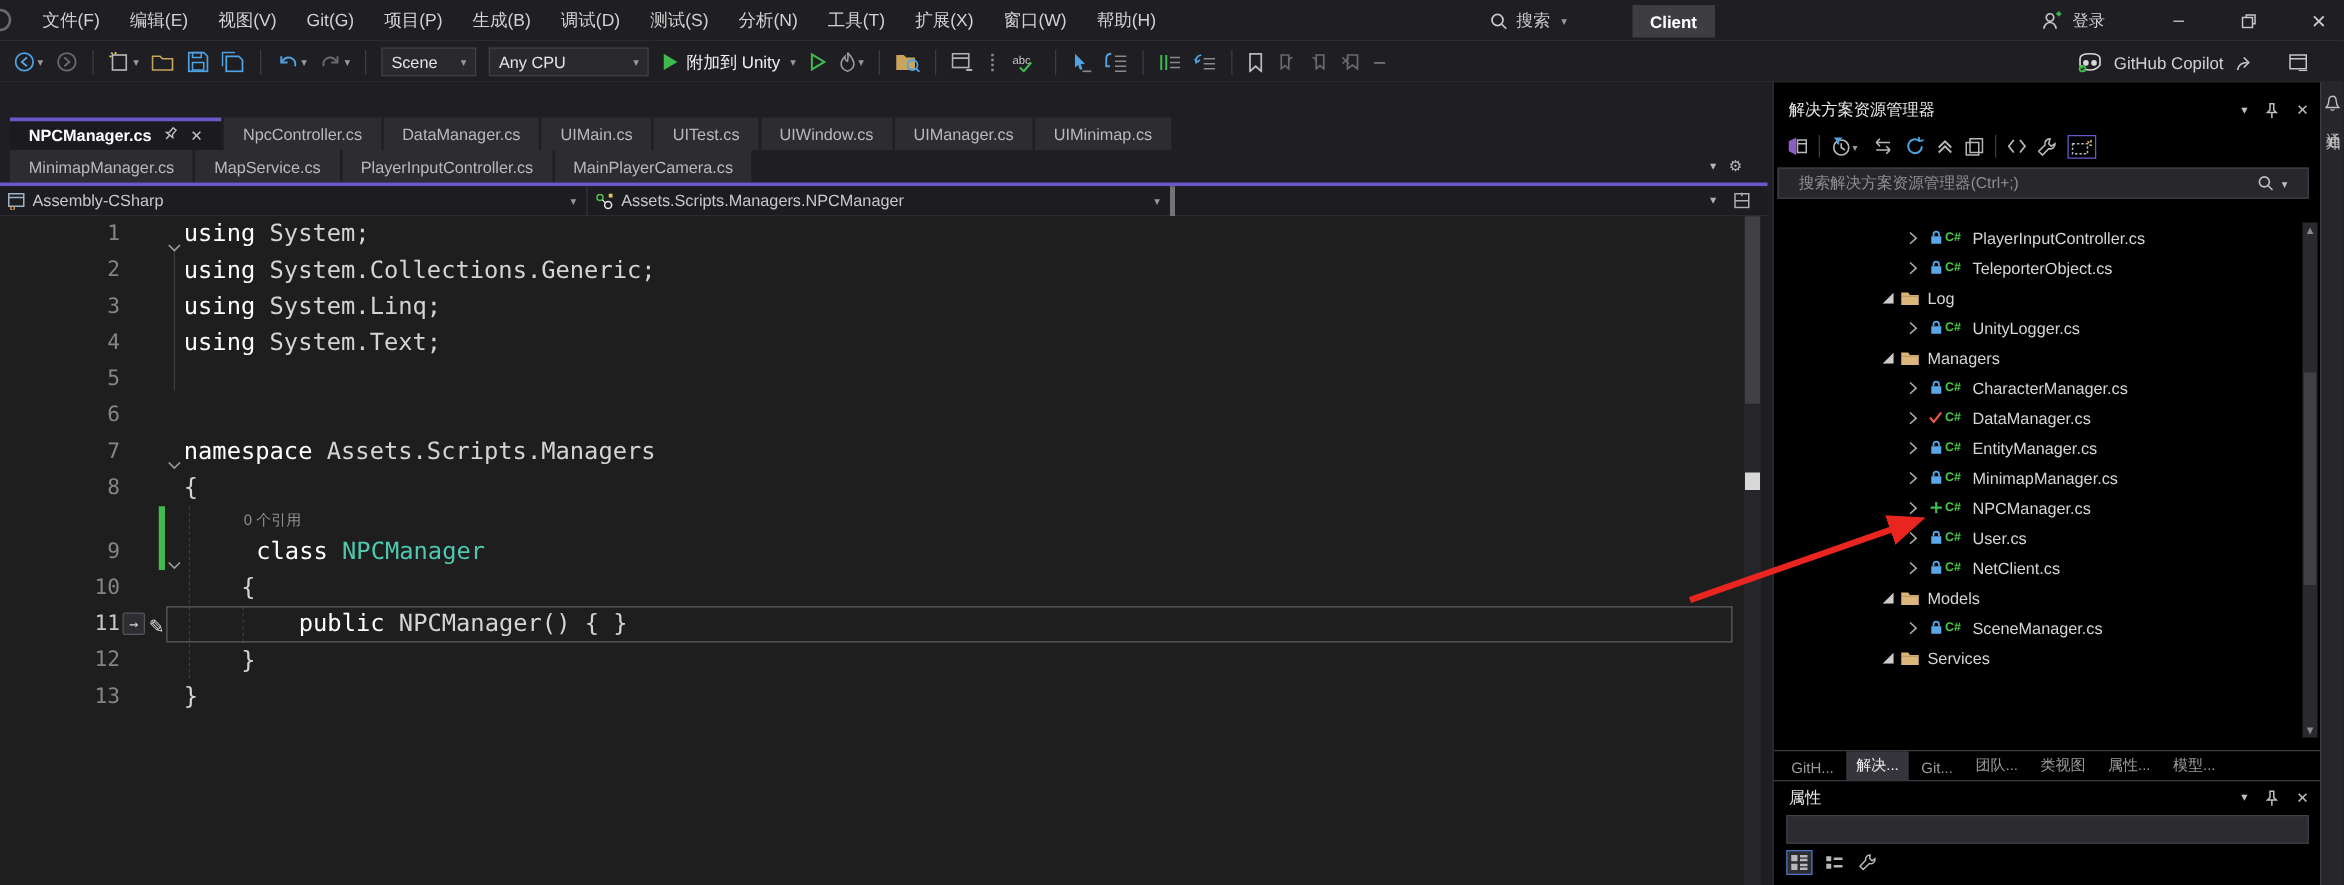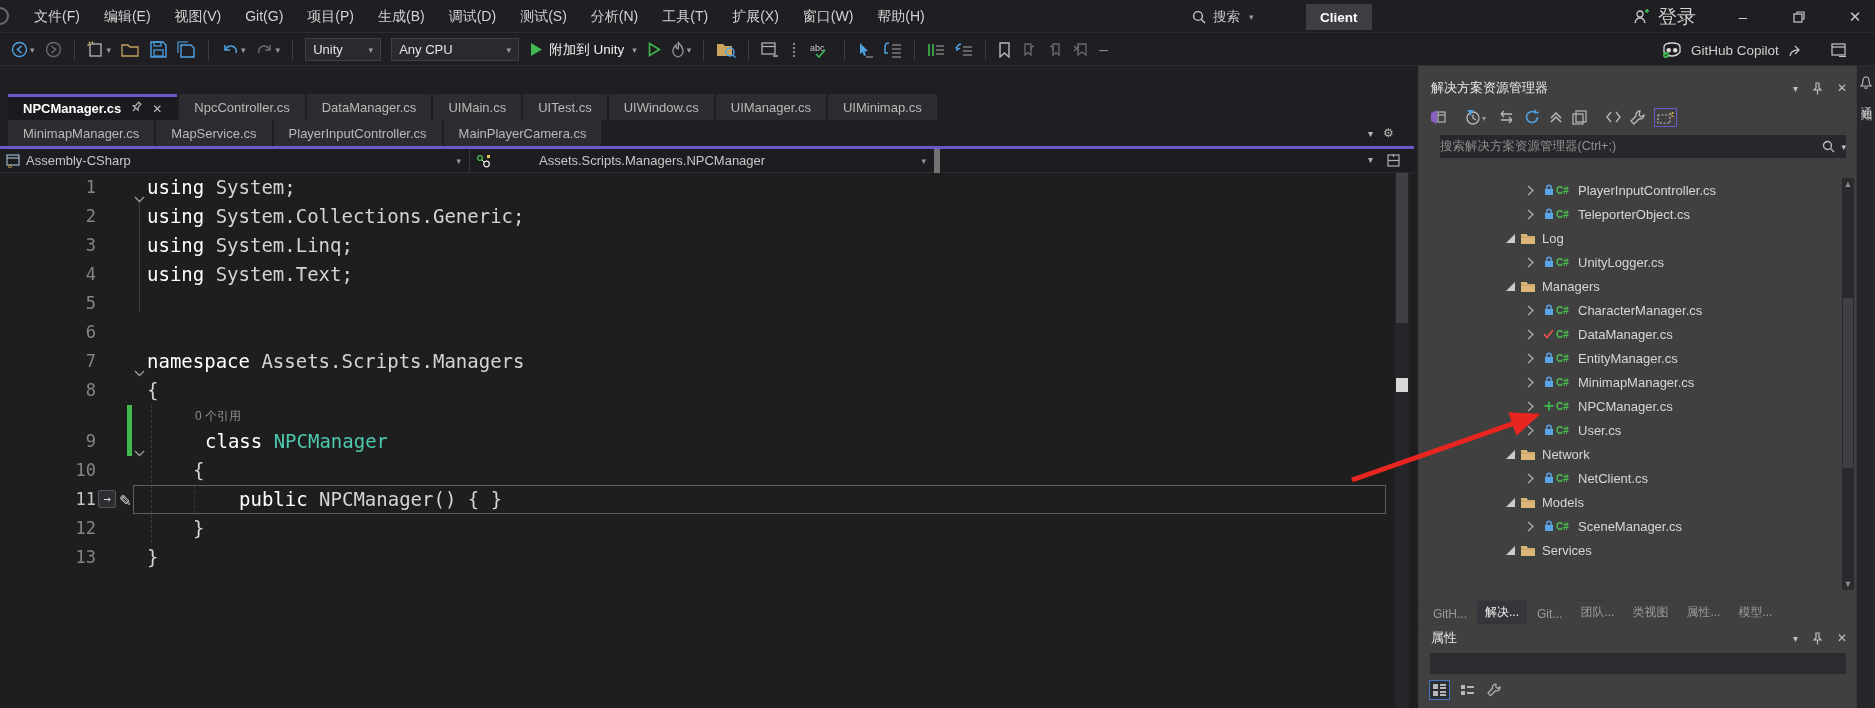--- a/index.html
+++ b/index.html
@@ -8,57 +8,57 @@
   .ic { display:inline-flex; align-items:center; justify-content:center; }
   .ic svg { display:block; }
 
   
   #titlebar { position:absolute; left:0; top:0; width:1875px; height:33px; background:#1f1f23; border-bottom:1px solid #2b2b30; }
   #vs-logo { position:absolute; left:-9px; top:7px; width:18px; height:18px; border:2px solid #6a6a70; border-radius:50%; }
   #menubar { position:absolute; left:22px; top:0; height:33px; display:flex; align-items:center; }
   .menu-item { padding:0 12px; font-size:14px; color:#d2d2d2; line-height:33px; cursor:default; }
   #title-search { position:absolute; left:1192px; top:0; height:33px; display:flex; align-items:center; gap:7px; color:#c8c8c8; font-size:13.5px; }
   #client-badge { position:absolute; left:1306px; top:4px; height:26px; padding:0 14px; background:#3d3d42; color:#ffffff; font-weight:bold; font-size:13.5px; display:flex; align-items:center; }
-  #signin { position:absolute; left:1632px; top:0; height:33px; display:flex; align-items:center; gap:8px; font-size:19px; color:#d2d2d2; }
+  #signin { position:absolute; left:1632px; top:0; height:33px; display:flex; align-items:center; gap:8px; font-size:13px; color:#d2d2d2; }
   .wctl { position:absolute; top:0; width:34px; height:33px; display:flex; align-items:center; justify-content:center; color:#c8c8c8; font-size:15px; }
 
   
   #toolbar { position:absolute; left:0; top:34px; width:1875px; height:32px; background:#1f1f23; border-bottom:1px solid #2b2b30; display:flex; align-items:center; padding-left:6px; }
   .tb-sep { width:1px; height:20px; background:#3c3c42; margin:0 7px; }
   .tb-btn { display:flex; align-items:center; margin:0 3px; height:24px; padding:0 2px; }
   .tb-caret { font-size:9px; color:#9a9a9a; margin-left:2px; }
   .tb-combo { display:flex; align-items:center; justify-content:space-between; background:#2a2a2e; border:1px solid #3f3f46; height:23px; padding:0 7px; font-size:13px; color:#e4e4e4; margin:0 5px; }
   #combo-debug { width:76px; }
   #combo-platform { width:128px; }
   #attach-btn { display:flex; align-items:center; gap:6px; margin:0 6px; color:#f0f0f0; font-size:13.5px; }
   #copilot-group { position:absolute; left:1662px; top:0; height:32px; display:flex; align-items:center; gap:9px; font-size:13.5px; color:#d0d0d0; }
 
   
   #main { position:absolute; left:0; top:66px; width:1875px; height:642px; display:flex; }
   #editor-col { position:relative; width:1418px; height:642px; background:#1f1f23; }
-  #right-col { position:relative; width:438px; height:642px; background:#404040; border-left:1px solid #3a3a40; }
+  #right-col { position:relative; width:438px; height:642px; background:#000000; border-left:1px solid #3a3a40; }
   #right-strip { position:relative; width:19px; height:642px; background:#27272b; border-left:1px solid #3a3a40; }
 
   
   .tabrow { position:absolute; left:0; width:1418px; height:26px; display:flex; gap:2px; padding-left:8px; }
   #tabrow1 { top:28px; }
   #tabrow2 { top:54px; }
   .tab { display:flex; align-items:center; padding:0 15px; background:#2d2d31; color:#b9b9b9; font-size:13px; white-space:nowrap; }
   .tab.active { background:#1b1b1f; color:#ffffff; font-weight:bold; border-top:3px solid #6a59c9; padding-top:0; }
   .tab .tabic { margin-left:10px; color:#c2c2c2; font-size:12px; font-weight:normal; }
   #tabrow2-icons { position:absolute; left:1368px; top:54px; height:26px; display:flex; align-items:center; gap:10px; color:#b8b8b8; font-size:12px; }
   #purple-line { position:absolute; left:0; top:80px; width:1414px; height:3px; background:#6a59c9; }
 
   
   #breadcrumb { position:absolute; left:0; top:83px; width:1414px; height:24px; background:#1d1d21; border-bottom:1px solid #2b2b30; display:flex; align-items:center; }
   .bc-sec { height:24px; display:flex; align-items:center; padding:0 8px 0 6px; font-size:13px; color:#c8c8c8; }
   .bc-sec .bc-label { margin:0 6px; }
   .bc-caret { margin-left:auto; font-size:9px; color:#9a9a9a; }
   #bc-sec1 { width:470px; border-right:1px solid #33333a; }
-  #bc-sec2 { width:470px; border-right:6px solid #737373;gap:42px; }
+  #bc-sec2 { width:470px; border-right:4px solid #737373; }
   #bc-right { margin-left:auto; display:flex; gap:14px; padding-right:14px; color:#b0b0b0; font-size:12px; }
 
   
   #code { position:absolute; left:0; top:107px; width:1414px; bottom:0; background:#1e1e1e; font-family:"DejaVu Sans Mono", monospace; font-size:19px; }
   .cline { position:relative; height:29px; line-height:29px; white-space:pre; }
   .cline .num { position:absolute; left:0; top:0; width:96px; text-align:right; color:#858585; font-size:17px; }
   .cline .num.cur { color:#c6c6c6; }
   .cline .fold { position:absolute; left:134px; top:9px; }
   .cline .ctext { position:absolute; top:0; }
   .codelens { position:relative; height:22px; line-height:22px; font-size:12px; color:#8f8f8f; font-family:"Liberation Sans", sans-serif; }
@@ -76,21 +76,21 @@
   #editor-mark { position:absolute; left:1px; right:1px; top:205px; height:14px; background:#d8d8d8; }
 
   
   #se-panel { position:absolute; left:0; top:8px; width:438px; bottom:0; }
   #se-header { height:28px; display:flex; align-items:center; padding:0 10px 0 12px; font-size:13px; color:#e8e8e8; }
   #se-header .hicons { margin-left:auto; display:flex; gap:14px; align-items:center; color:#c0c0c0; font-size:12px; }
   #se-toolbar { height:30px; display:flex; align-items:center; padding:0 10px; gap:9px; }
   .se-sep { width:1px; height:18px; background:#3c3c42; }
   .se-tool { display:flex; align-items:center; }
   .se-tool.boxed { border:1px solid #6a59c9; padding:2px; }
-  #se-search { margin:2px 10px 0 20px; height:25px; background:#28282c; border:1px solid #3f3f46; display:flex; align-items:center; padding:0 0; }
+  #se-search { margin:2px 10px 0 3px; height:25px; background:#28282c; border:1px solid #3f3f46; display:flex; align-items:center; padding:0 16px; }
   #se-search .ph { font-size:12.5px; color:#8f8f8f; }
   #se-search .right { margin-left:auto; display:flex; align-items:center; gap:6px; color:#c0c0c0; font-size:9px; }
   #se-tree { position:absolute; left:0; top:104px; width:420px; bottom:114px; overflow:hidden; }
   .trow { height:24px; display:flex; align-items:center; font-size:13px; color:#d6d6d6; }
   .trow.folder { padding-left:87px; }
   .trow.file { padding-left:108px; }
   .trow .arrow { width:14px; display:flex; }
   .trow .state { width:15px; display:flex; justify-content:center; }
   .trow .ficon { width:19px; display:flex; }
   .csharp { font-size:10px; font-weight:bold; color:#4dc24d; letter-spacing:0; width:19px; }
@@ -224,21 +224,21 @@
     </span>
   <span class="tb-btn">
       <svg width="18" height="16" viewBox="0 0 18 16">
         <path d="M14 3 L14 8 L9 8" fill="none" stroke="#6a6a70" stroke-width="1.5"></path>
         <path d="M14 8 q-4-6 -9-3 q-3 2 -2 6" fill="none" stroke="#6a6a70" stroke-width="1.5"></path>
       </svg>
       <span class="tb-caret">▾</span>
     </span>
   <span class="tb-sep"></span>
   <span class="tb-combo" id="combo-debug">
-      <span>Unity</span>
+      <span>Scene</span>
       <span class="tb-caret">▾</span>
     </span>
   <span class="tb-combo" id="combo-platform">
       <span>Any CPU</span>
       <span class="tb-caret">▾</span>
     </span>
   <span id="attach-btn">
     <span class="ic">
         <svg width="13" height="15" viewBox="0 0 13 15">
           <path d="M1 1 L12 7.5 L1 14 z" fill="#3fb950"></path>
@@ -754,34 +754,20 @@
             </span>
             <span class="state">
               <svg width="10" height="12" viewBox="0 0 10 12">
                 <rect x="1" y="5" width="8" height="6" fill="#5aa7e8"></rect>
                 <path d="M2.8 5 V3.4 a2.2 2.2 0 0 1 4.4 0 V5" fill="none" stroke="#5aa7e8" stroke-width="1.4"></path>
               </svg>
             </span>
             <span class="csharp">C#</span>
             <span class="tlabel">User.cs</span>
           </div>
-          <div class="trow folder">
-            <span class="arrow">
-              <svg width="9" height="9" viewBox="0 0 9 9">
-                <polygon points="9,0 9,9 0,9" fill="#cccccc"></polygon>
-              </svg>
-            </span>
-            <span class="ficon">
-              <svg width="16" height="13" viewBox="0 0 16 13">
-                <path d="M1 2 h5.5 l1.5 2 H15 v8 H1 z" fill="#dcb67a"></path>
-                <path d="M1 5 h14" stroke="#b99555" stroke-width="0.8"></path>
-              </svg>
-            </span>
-            <span class="tlabel">Network</span>
-          </div>
           <div class="trow file">
             <span class="arrow">
               <svg width="7" height="11" viewBox="0 0 7 11">
                 <path d="M1 1 L6 5.5 L1 10" fill="none" stroke="#b0b0b0" stroke-width="1.2"></path>
               </svg>
             </span>
             <span class="state">
               <svg width="10" height="12" viewBox="0 0 10 12">
                 <rect x="1" y="5" width="8" height="6" fill="#5aa7e8"></rect>
                 <path d="M2.8 5 V3.4 a2.2 2.2 0 0 1 4.4 0 V5" fill="none" stroke="#5aa7e8" stroke-width="1.4"></path>

